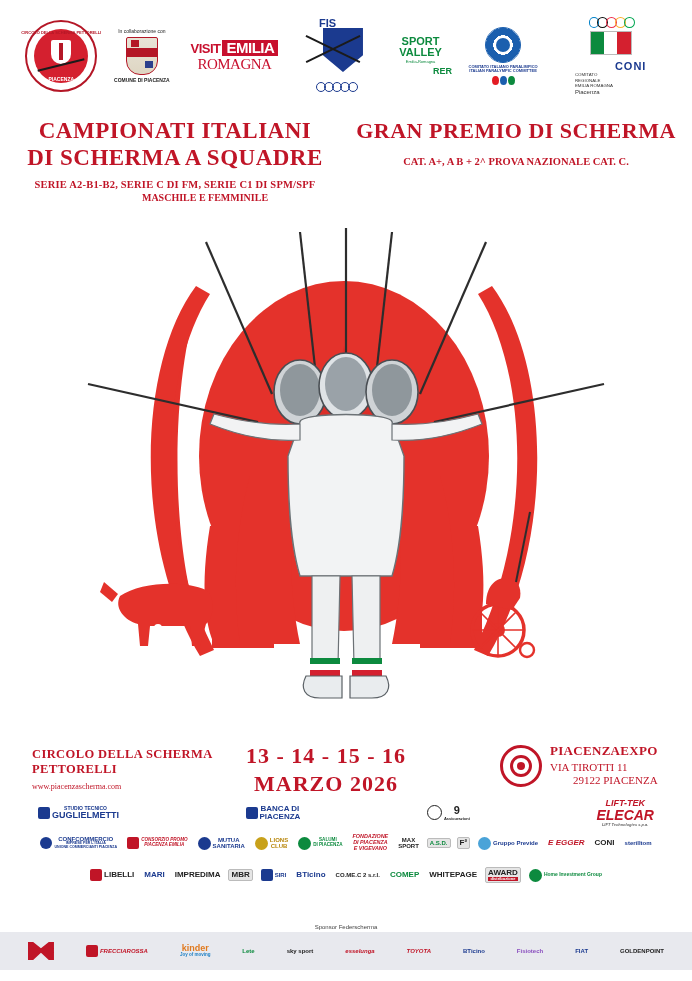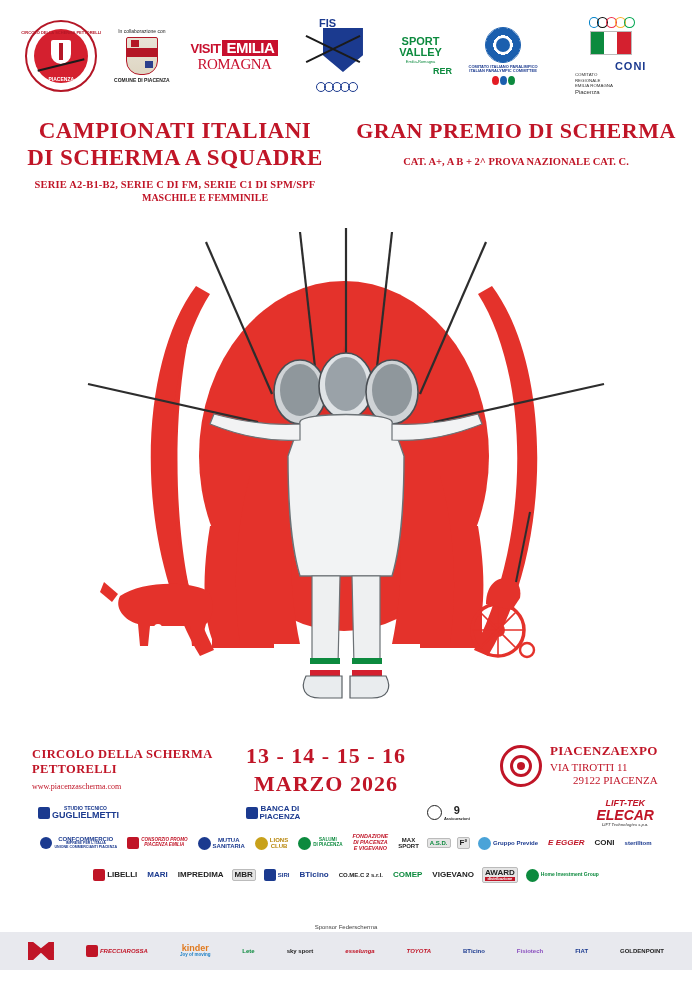--- a/index.html
+++ b/index.html
@@ -693,21 +693,21 @@
       <div class="sp blue lg">
         <span>BTicino</span>
       </div>
       <div class="sp dark">
         <span>CO.ME.C 2 s.r.l.</span>
       </div>
       <div class="sp green lg">
         <span>COMEP</span>
       </div>
       <div class="sp dark lg">
-        <span>VIGEVANO</span>
+        <span>WHITEPAGE</span>
       </div>
       <div class="sp dark box">
         <span>
           <span style="display:block;font-size:8px">AWARD</span>
           <span style="display:block;font-size:4px;background:#c01527;color:#fff">distribuzione</span>
         </span>
       </div>
       <div class="sp green sm">
         <span class="sp-circle" style="background:#0c8a3e"></span>
         <span>Home Investment Group</span>

